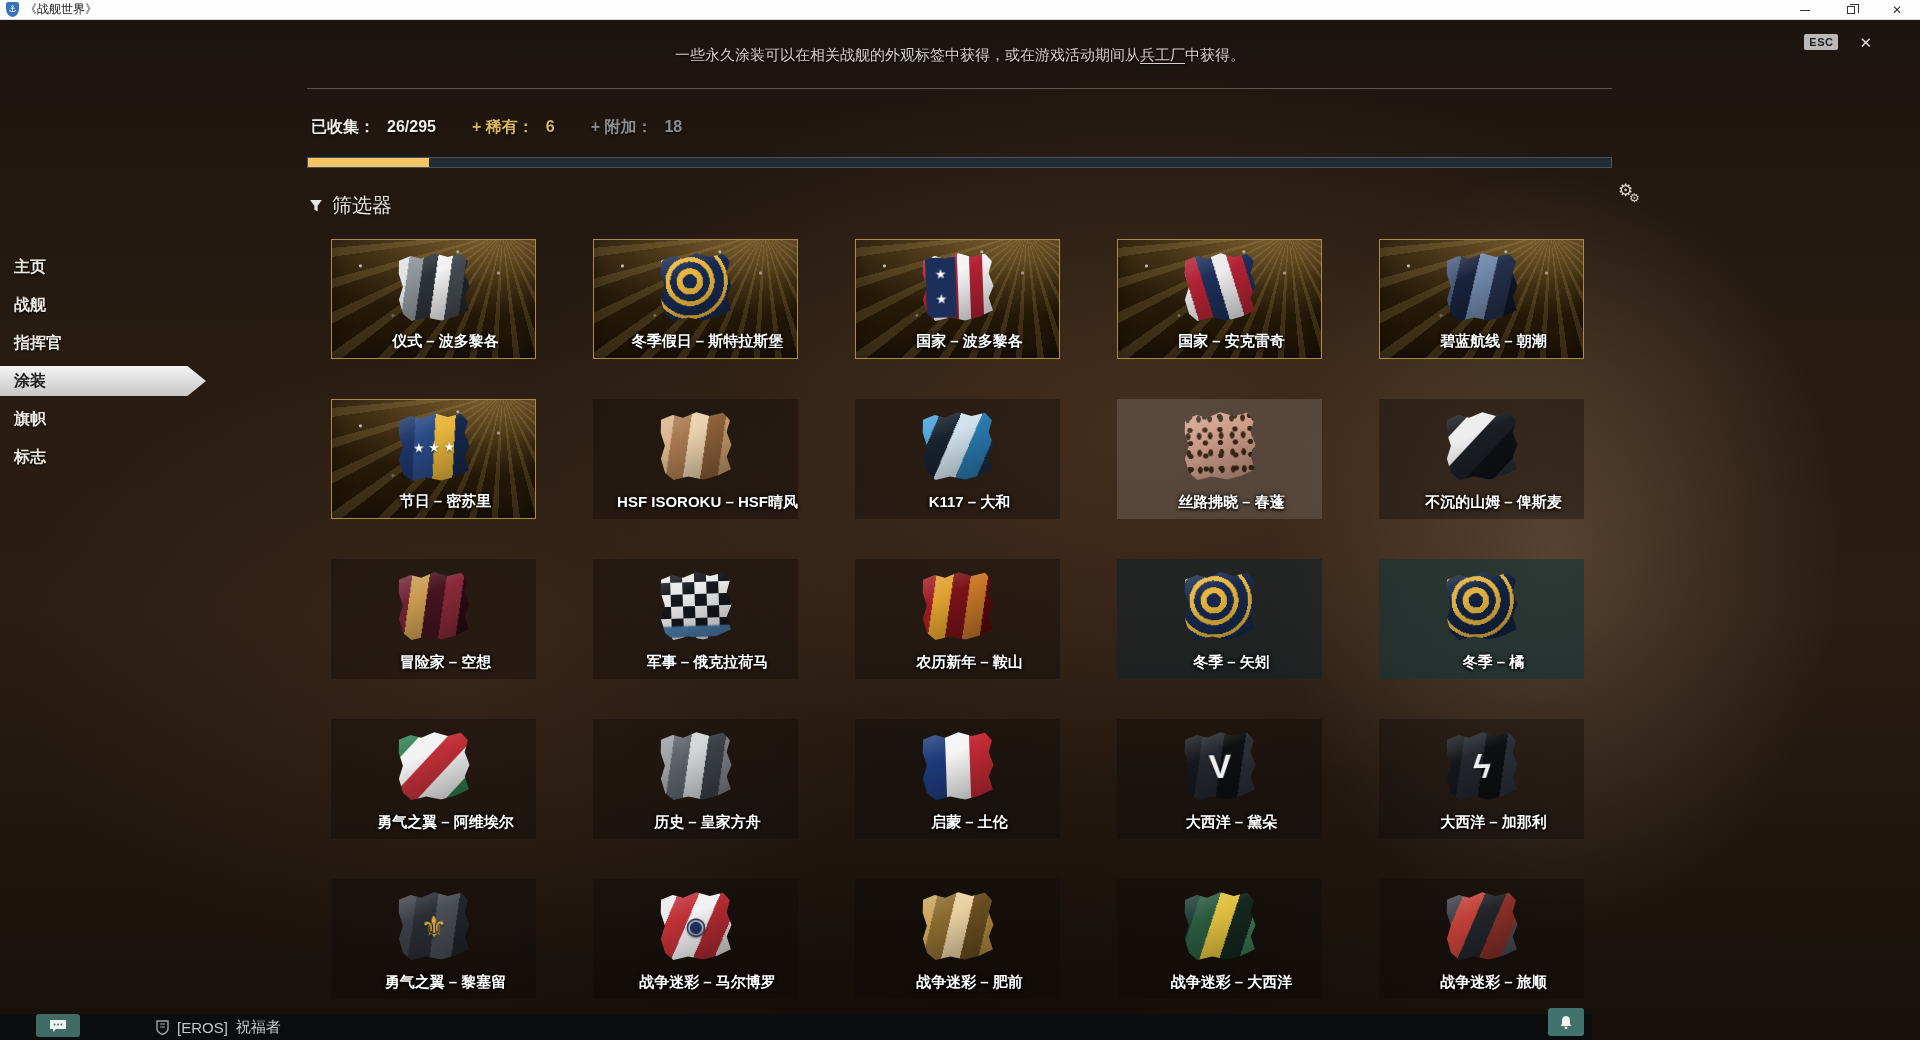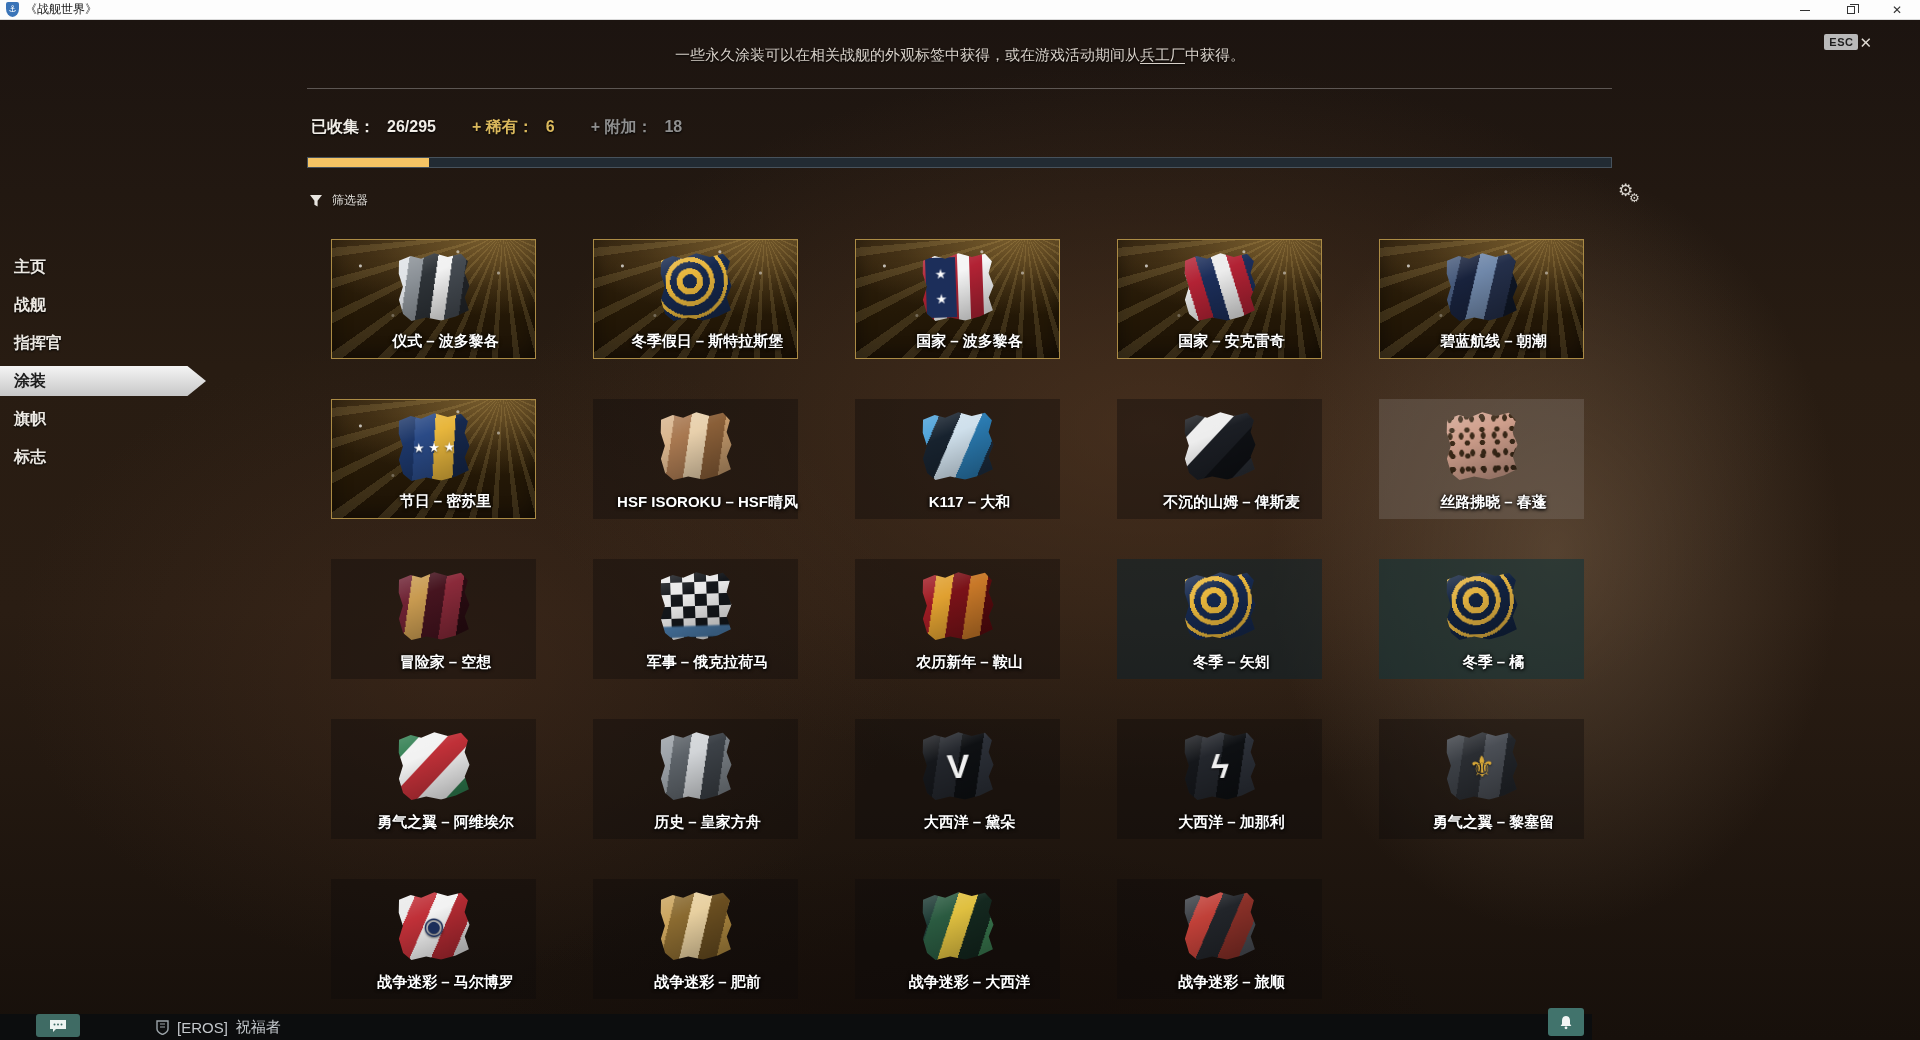--- a/index.html
+++ b/index.html
@@ -27,38 +27,38 @@
            background:
              radial-gradient(420px 560px at 81% 52%, rgba(122,98,74,0.50), rgba(122,98,74,0) 68%),
              radial-gradient(900px 520px at 60% 40%, rgba(96,64,40,0.50), rgba(96,64,40,0) 70%),
              radial-gradient(640px 460px at 24% 62%, rgba(80,52,34,0.40), rgba(80,52,34,0) 70%),
              radial-gradient(700px 300px at 50% 101%, rgba(20,12,8,0.9), rgba(20,12,8,0) 70%),
              linear-gradient(180deg,#1c1410 0%, #281c12 34%, #2a1d13 58%, #17100b 100%); }
 
   .notice { position:absolute; top:26px; left:0; width:1920px; text-align:center;
             font-size:15px; color:#d8d1c9; text-shadow:0 1px 2px #000; }
   .notice .link { text-decoration:underline; text-underline-offset:3px; }
-  .esc-group { position:absolute; top:14px; right:48px; display:flex; align-items:center; gap:1px; }
+  .esc-group { position:absolute; top:14px; right:48px; display:flex; align-items:center; gap:21px; }
   .esc-badge { background:#b9b9b9; color:#1d1d1d; font-size:11px; font-weight:bold;
                padding:2px 5px; border-radius:2px; letter-spacing:.5px; }
   .esc-close { color:#ded9d2; font-size:15px; line-height:1; }
 
   .rule { position:absolute; top:68px; left:307px; width:1305px; height:1px;
           background:rgba(255,255,255,0.28); }
 
   .stats { position:absolute; top:97px; left:311px; display:flex; align-items:baseline;
            font-size:16px; font-weight:bold; color:#f1ede7; text-shadow:0 1px 2px #000; }
   .stats .gap-s { width:12px; } .stats .gap-l { width:36px; }
 
   .progress { position:absolute; top:137px; left:307px; width:1305px; height:11px;
               background:#222b33; border:1px solid #47525c; }
   .progress-fill { height:100%; }
 
   .filter-row { position:absolute; top:172px; left:309px; display:flex; align-items:center; gap:9px;
-                font-size:12px; color:#eae6e0; text-shadow:0 1px 2px #000;text-align:right; }
+                font-size:20px; color:#eae6e0; text-shadow:0 1px 2px #000;text-align:right; }
 
   .search-box { position:absolute; top:158px; left:1317px; width:296px; height:30px;
                 background:rgba(10,9,8,0.62); border:1px solid #5c5a53; }
   .search-box input { width:100%; height:100%; background:transparent; border:none; outline:none;
                       color:#cfc9c0; font-size:14px; padding:0 10px;
                       font-family:"Liberation Sans","DejaVu Sans",sans-serif; }
   .search-box input::placeholder { color:#8c867c; }
   .gear-btn { position:absolute; top:160px; left:1618px; width:26px; height:28px; color:#dbd7d0; }
   .gear-big { position:absolute; top:0; left:0; font-size:17px; }
   .gear-small { position:absolute; top:11px; left:11px; font-size:12px; }
@@ -247,35 +247,35 @@
     </div>
     <div class="tile-label">HSF ISOROKU – HSF晴风</div>
   </div>
       <div class="tile">
     <div class="tile-icon" style="background-image: linear-gradient(160deg, rgba(255, 255, 255, 0.22), rgba(255, 255, 255, 0) 35%, rgba(0, 0, 0, 0.28) 85%), linear-gradient(115deg, rgb(74, 160, 216) 0%, rgb(74, 160, 216) 20%, rgb(23, 34, 46) 20%, rgb(23, 34, 46) 40%, rgb(207, 224, 236) 40%, rgb(207, 224, 236) 60%, rgb(42, 122, 176) 60%, rgb(42, 122, 176) 80%, rgb(28, 44, 62) 80%, rgb(28, 44, 62) 100%);">
 
       <span class="tile-glyph"></span>
     </div>
     <div class="tile-label">K117 – 大和</div>
   </div>
-      <div class="tile">
-    <div class="tile-icon" style="background-image: linear-gradient(160deg, rgba(255, 255, 255, 0.22), rgba(255, 255, 255, 0) 35%, rgba(0, 0, 0, 0.28) 85%), linear-gradient(135deg, rgb(23, 25, 29) 0%, rgb(23, 25, 29) 20%, rgb(237, 237, 237) 20%, rgb(237, 237, 237) 40%, rgb(27, 30, 36) 40%, rgb(27, 30, 36) 60%, rgb(15, 17, 21) 60%, rgb(15, 17, 21) 80%, rgb(42, 46, 53) 80%, rgb(42, 46, 53) 100%);">
-
-      <span class="tile-glyph"></span>
-    </div>
-    <div class="tile-label">不沉的山姆 – 俾斯麦</div>
-  </div>
       <div class="tile" style="background: rgba(125, 115, 108, 0.38);">
     <div class="tile-icon" style="background-color: rgb(207, 159, 140); background-image: linear-gradient(160deg, rgba(255, 255, 255, 0.22), rgba(255, 255, 255, 0) 35%, rgba(0, 0, 0, 0.28) 85%), radial-gradient(rgb(60, 42, 24) 2.6px, rgba(0, 0, 0, 0) 3.2px), radial-gradient(rgb(60, 42, 24) 2px, rgba(0, 0, 0, 0) 2.6px); background-size: 100% 100%, 15px 13px, 11px 17px;">
 
       <span class="tile-glyph"></span>
     </div>
     <div class="tile-label">丝路拂晓 – 春蓬</div>
   </div>
       <div class="tile">
+    <div class="tile-icon" style="background-image: linear-gradient(160deg, rgba(255, 255, 255, 0.22), rgba(255, 255, 255, 0) 35%, rgba(0, 0, 0, 0.28) 85%), linear-gradient(135deg, rgb(23, 25, 29) 0%, rgb(23, 25, 29) 20%, rgb(237, 237, 237) 20%, rgb(237, 237, 237) 40%, rgb(27, 30, 36) 40%, rgb(27, 30, 36) 60%, rgb(15, 17, 21) 60%, rgb(15, 17, 21) 80%, rgb(42, 46, 53) 80%, rgb(42, 46, 53) 100%);">
+
+      <span class="tile-glyph"></span>
+    </div>
+    <div class="tile-label">不沉的山姆 – 俾斯麦</div>
+  </div>
+      <div class="tile">
     <div class="tile-icon" style="background-image: linear-gradient(160deg, rgba(255, 255, 255, 0.22), rgba(255, 255, 255, 0) 35%, rgba(0, 0, 0, 0.28) 85%), linear-gradient(100deg, rgb(110, 34, 51) 0%, rgb(110, 34, 51) 20%, rgb(200, 154, 80) 20%, rgb(200, 154, 80) 40%, rgb(70, 20, 31) 40%, rgb(70, 20, 31) 60%, rgb(138, 42, 58) 60%, rgb(138, 42, 58) 80%, rgb(42, 12, 18) 80%, rgb(42, 12, 18) 100%);">
 
       <span class="tile-glyph"></span>
     </div>
     <div class="tile-label">冒险家 – 空想</div>
   </div>
       <div class="tile">
     <div class="tile-icon" style="background-image: linear-gradient(160deg, rgba(255, 255, 255, 0.22), rgba(255, 255, 255, 0) 35%, rgba(0, 0, 0, 0.28) 85%), linear-gradient(rgba(0, 0, 0, 0) 76%, rgb(74, 122, 168) 79%, rgb(74, 122, 168) 92%, rgba(0, 0, 0, 0) 94%), repeating-conic-gradient(rgb(20, 23, 27) 0%, rgb(20, 23, 27) 25%, rgb(233, 233, 233) 25%, rgb(233, 233, 233) 50%); background-size: 100% 100%, 100% 100%, 24px 24px;">
 
       <span class="tile-glyph"></span>
@@ -309,20 +309,27 @@
       <span class="tile-glyph"></span>
     </div>
     <div class="tile-label">勇气之翼 – 阿维埃尔</div>
   </div>
       <div class="tile">
     <div class="tile-icon" style="background-image: linear-gradient(160deg, rgba(255, 255, 255, 0.22), rgba(255, 255, 255, 0) 35%, rgba(0, 0, 0, 0.28) 85%), linear-gradient(100deg, rgb(154, 160, 166) 0%, rgb(154, 160, 166) 20%, rgb(92, 98, 104) 20%, rgb(92, 98, 104) 40%, rgb(210, 213, 216) 40%, rgb(210, 213, 216) 60%, rgb(60, 65, 71) 60%, rgb(60, 65, 71) 80%, rgb(122, 128, 134) 80%, rgb(122, 128, 134) 100%);">
 
       <span class="tile-glyph"></span>
     </div>
     <div class="tile-label">历史 – 皇家方舟</div>
+  </div>
+      <div class="tile">
+    <div class="tile-icon" style="background-image: linear-gradient(160deg, rgba(255, 255, 255, 0.22), rgba(255, 255, 255, 0) 35%, rgba(0, 0, 0, 0.28) 85%), linear-gradient(90deg, rgb(30, 58, 122) 0%, rgb(30, 58, 122) 33.3%, rgb(245, 245, 245) 33.3%, rgb(245, 245, 245) 66.7%, rgb(194, 42, 53) 66.7%, rgb(194, 42, 53) 100%);">
+
+      <span class="tile-glyph"></span>
+    </div>
+    <div class="tile-label">启蒙 – 土伦</div>
   </div>
       <div class="tile">
     <div class="tile-icon" style="background-image: linear-gradient(160deg, rgba(255, 255, 255, 0.22), rgba(255, 255, 255, 0) 35%, rgba(0, 0, 0, 0.28) 85%), linear-gradient(100deg, rgb(21, 23, 27) 0%, rgb(21, 23, 27) 25%, rgb(35, 38, 44) 25%, rgb(35, 38, 44) 50%, rgb(14, 16, 19) 50%, rgb(14, 16, 19) 75%, rgb(44, 48, 56) 75%, rgb(44, 48, 56) 100%);">
 
       <span class="tile-glyph" style="color: rgb(240, 240, 240); font-size: 34px;">V</span>
     </div>
     <div class="tile-label">大西洋 – 黛朵</div>
   </div>
       <div class="tile">
     <div class="tile-icon" style="background-image: linear-gradient(160deg, rgba(255, 255, 255, 0.22), rgba(255, 255, 255, 0) 35%, rgba(0, 0, 0, 0.28) 85%), linear-gradient(100deg, rgb(21, 23, 27) 0%, rgb(21, 23, 27) 25%, rgb(35, 38, 44) 25%, rgb(35, 38, 44) 50%, rgb(14, 16, 19) 50%, rgb(14, 16, 19) 75%, rgb(44, 48, 56) 75%, rgb(44, 48, 56) 100%);">

